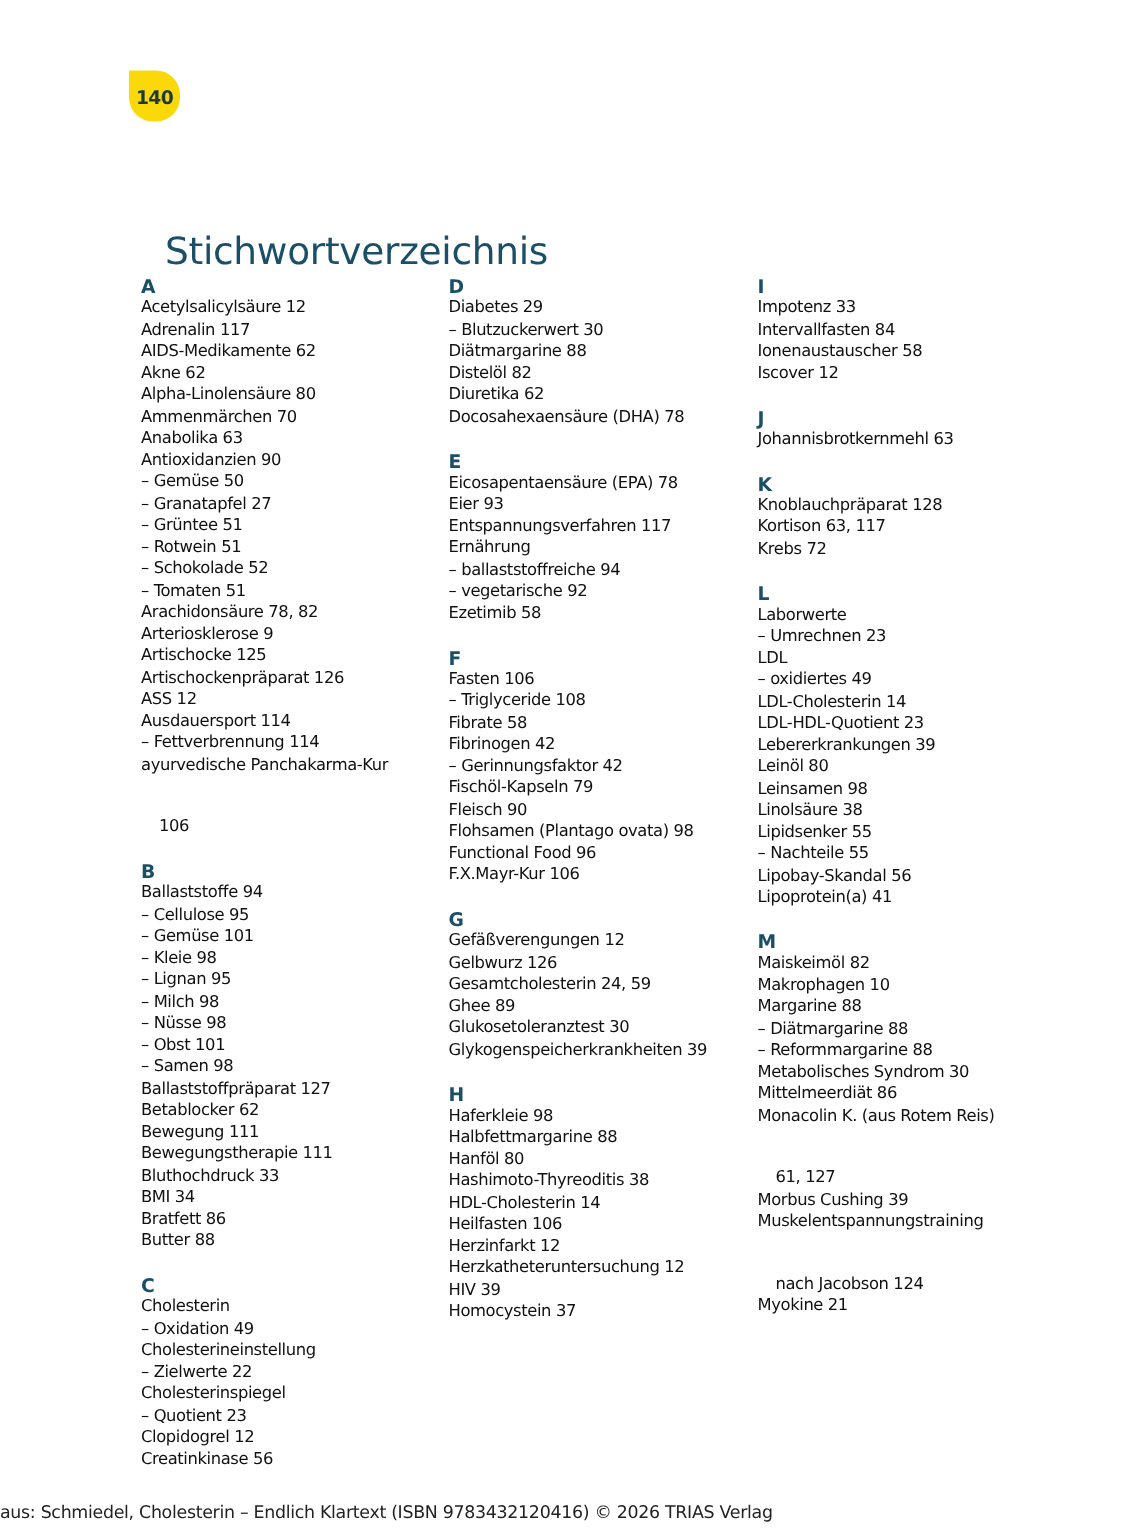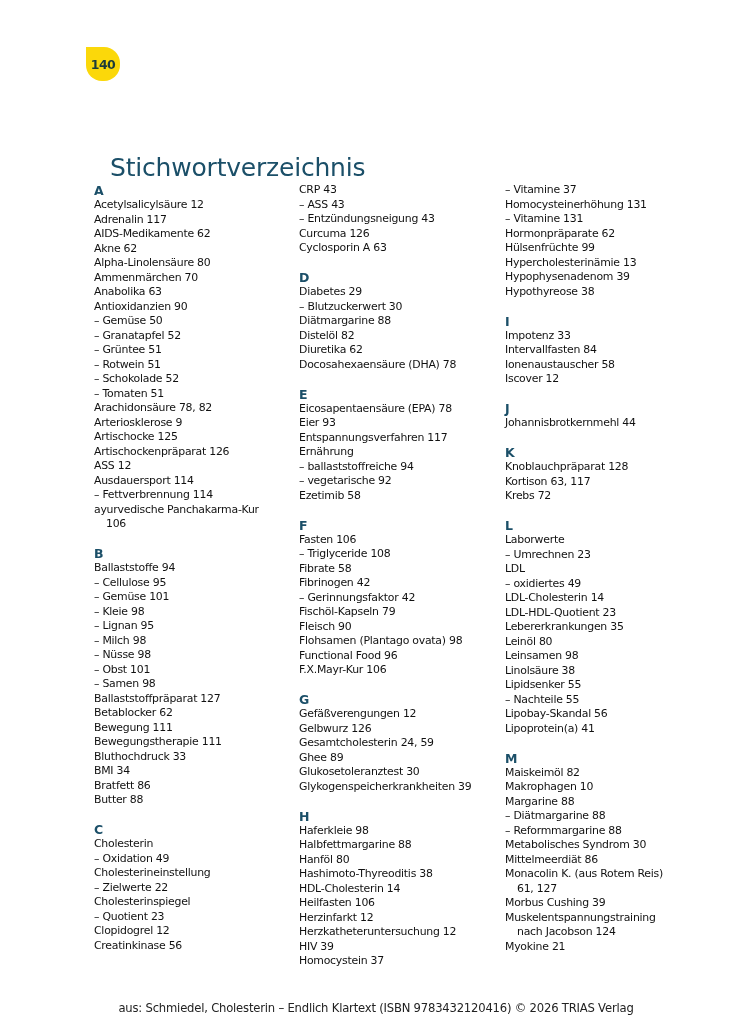--- a/index.html
+++ b/index.html
@@ -28,23 +28,23 @@
     .section { margin-bottom: 14.5px; }
     .letter {
       font-size: 12.5px; font-weight: bold; color: #1b4f68;
       line-height: 15px; height: 15px;
     }
     .entry {
       font-size: 10.9px; line-height: 14.5px; white-space: nowrap;
       letter-spacing: -0.25px; color: #111;
     }
     .entry.sub::before { content: "– "; }
-    .entry.wrap-cont { padding-left: 12px; }
+    .entry.wrap-cont { padding-left: 12px; margin-top: 27px; }
     .footer {
-      position: absolute; left: 0; right: 0; top: 1001px; text-align: center;
+      position: absolute; left: 0; right: 0; top: 1001px; 
       font-size: 11.6px; color: #222; letter-spacing: -0.2px;
     }
   </style>
 </head>
 <body>
 
 <div class="page-badge">
   <span>140</span>
 </div>
 
@@ -55,21 +55,21 @@
       <div class="letter">A</div>
       <div class="entry">Acetylsalicylsäure 12</div>
       <div class="entry">Adrenalin 117</div>
       <div class="entry">AIDS-Medikamente 62</div>
       <div class="entry">Akne 62</div>
       <div class="entry">Alpha-Linolensäure 80</div>
       <div class="entry">Ammenmärchen 70</div>
       <div class="entry">Anabolika 63</div>
       <div class="entry">Antioxidanzien 90</div>
       <div class="entry sub">Gemüse 50</div>
-      <div class="entry sub">Granatapfel 52</div>
+      <div class="entry sub">Granatapfel 27</div>
       <div class="entry sub">Grüntee 51</div>
       <div class="entry sub">Rotwein 51</div>
       <div class="entry sub">Schokolade 52</div>
       <div class="entry sub">Tomaten 51</div>
       <div class="entry">Arachidonsäure 78, 82</div>
       <div class="entry">Arteriosklerose 9</div>
       <div class="entry">Artischocke 125</div>
       <div class="entry">Artischockenpräparat 126</div>
       <div class="entry">ASS 12</div>
       <div class="entry">Ausdauersport 114</div>
@@ -104,27 +104,20 @@
       <div class="entry">Cholesterineinstellung</div>
       <div class="entry sub">Zielwerte 22</div>
       <div class="entry">Cholesterinspiegel</div>
       <div class="entry sub">Quotient 23</div>
       <div class="entry">Clopidogrel 12</div>
       <div class="entry">Creatinkinase 56</div>
     </div>
   </div>
 <div class="col col-2">
     <div class="section">
-      <div class="entry">CRP 43</div>
-      <div class="entry sub">ASS 43</div>
-      <div class="entry sub">Entzündungsneigung 43</div>
-      <div class="entry">Curcuma 126</div>
-      <div class="entry">Cyclosporin A 63</div>
-    </div>
-    <div class="section">
       <div class="letter">D</div>
       <div class="entry">Diabetes 29</div>
       <div class="entry sub">Blutzuckerwert 30</div>
       <div class="entry">Diätmargarine 88</div>
       <div class="entry">Distelöl 82</div>
       <div class="entry">Diuretika 62</div>
       <div class="entry">Docosahexaensäure (DHA) 78</div>
     </div>
     <div class="section">
       <div class="letter">E</div>
@@ -167,55 +160,45 @@
       <div class="entry">HDL-Cholesterin 14</div>
       <div class="entry">Heilfasten 106</div>
       <div class="entry">Herzinfarkt 12</div>
       <div class="entry">Herzkatheteruntersuchung 12</div>
       <div class="entry">HIV 39</div>
       <div class="entry">Homocystein 37</div>
     </div>
   </div>
 <div class="col col-3">
     <div class="section">
-      <div class="entry sub">Vitamine 37</div>
-      <div class="entry">Homocysteinerhöhung 131</div>
-      <div class="entry sub">Vitamine 131</div>
-      <div class="entry">Hormonpräparate 62</div>
-      <div class="entry">Hülsenfrüchte 99</div>
-      <div class="entry">Hypercholesterinämie 13</div>
-      <div class="entry">Hypophysenadenom 39</div>
-      <div class="entry">Hypothyreose 38</div>
-    </div>
-    <div class="section">
       <div class="letter">I</div>
       <div class="entry">Impotenz 33</div>
       <div class="entry">Intervallfasten 84</div>
       <div class="entry">Ionenaustauscher 58</div>
       <div class="entry">Iscover 12</div>
     </div>
     <div class="section">
       <div class="letter">J</div>
-      <div class="entry">Johannisbrotkernmehl 44</div>
+      <div class="entry">Johannisbrotkernmehl 63</div>
     </div>
     <div class="section">
       <div class="letter">K</div>
       <div class="entry">Knoblauchpräparat 128</div>
       <div class="entry">Kortison 63, 117</div>
       <div class="entry">Krebs 72</div>
     </div>
     <div class="section">
       <div class="letter">L</div>
       <div class="entry">Laborwerte</div>
       <div class="entry sub">Umrechnen 23</div>
       <div class="entry">LDL</div>
       <div class="entry sub">oxidiertes 49</div>
       <div class="entry">LDL-Cholesterin 14</div>
       <div class="entry">LDL-HDL-Quotient 23</div>
-      <div class="entry">Lebererkrankungen 35</div>
+      <div class="entry">Lebererkrankungen 39</div>
       <div class="entry">Leinöl 80</div>
       <div class="entry">Leinsamen 98</div>
       <div class="entry">Linolsäure 38</div>
       <div class="entry">Lipidsenker 55</div>
       <div class="entry sub">Nachteile 55</div>
       <div class="entry">Lipobay-Skandal 56</div>
       <div class="entry">Lipoprotein(a) 41</div>
     </div>
     <div class="section">
       <div class="letter">M</div>

